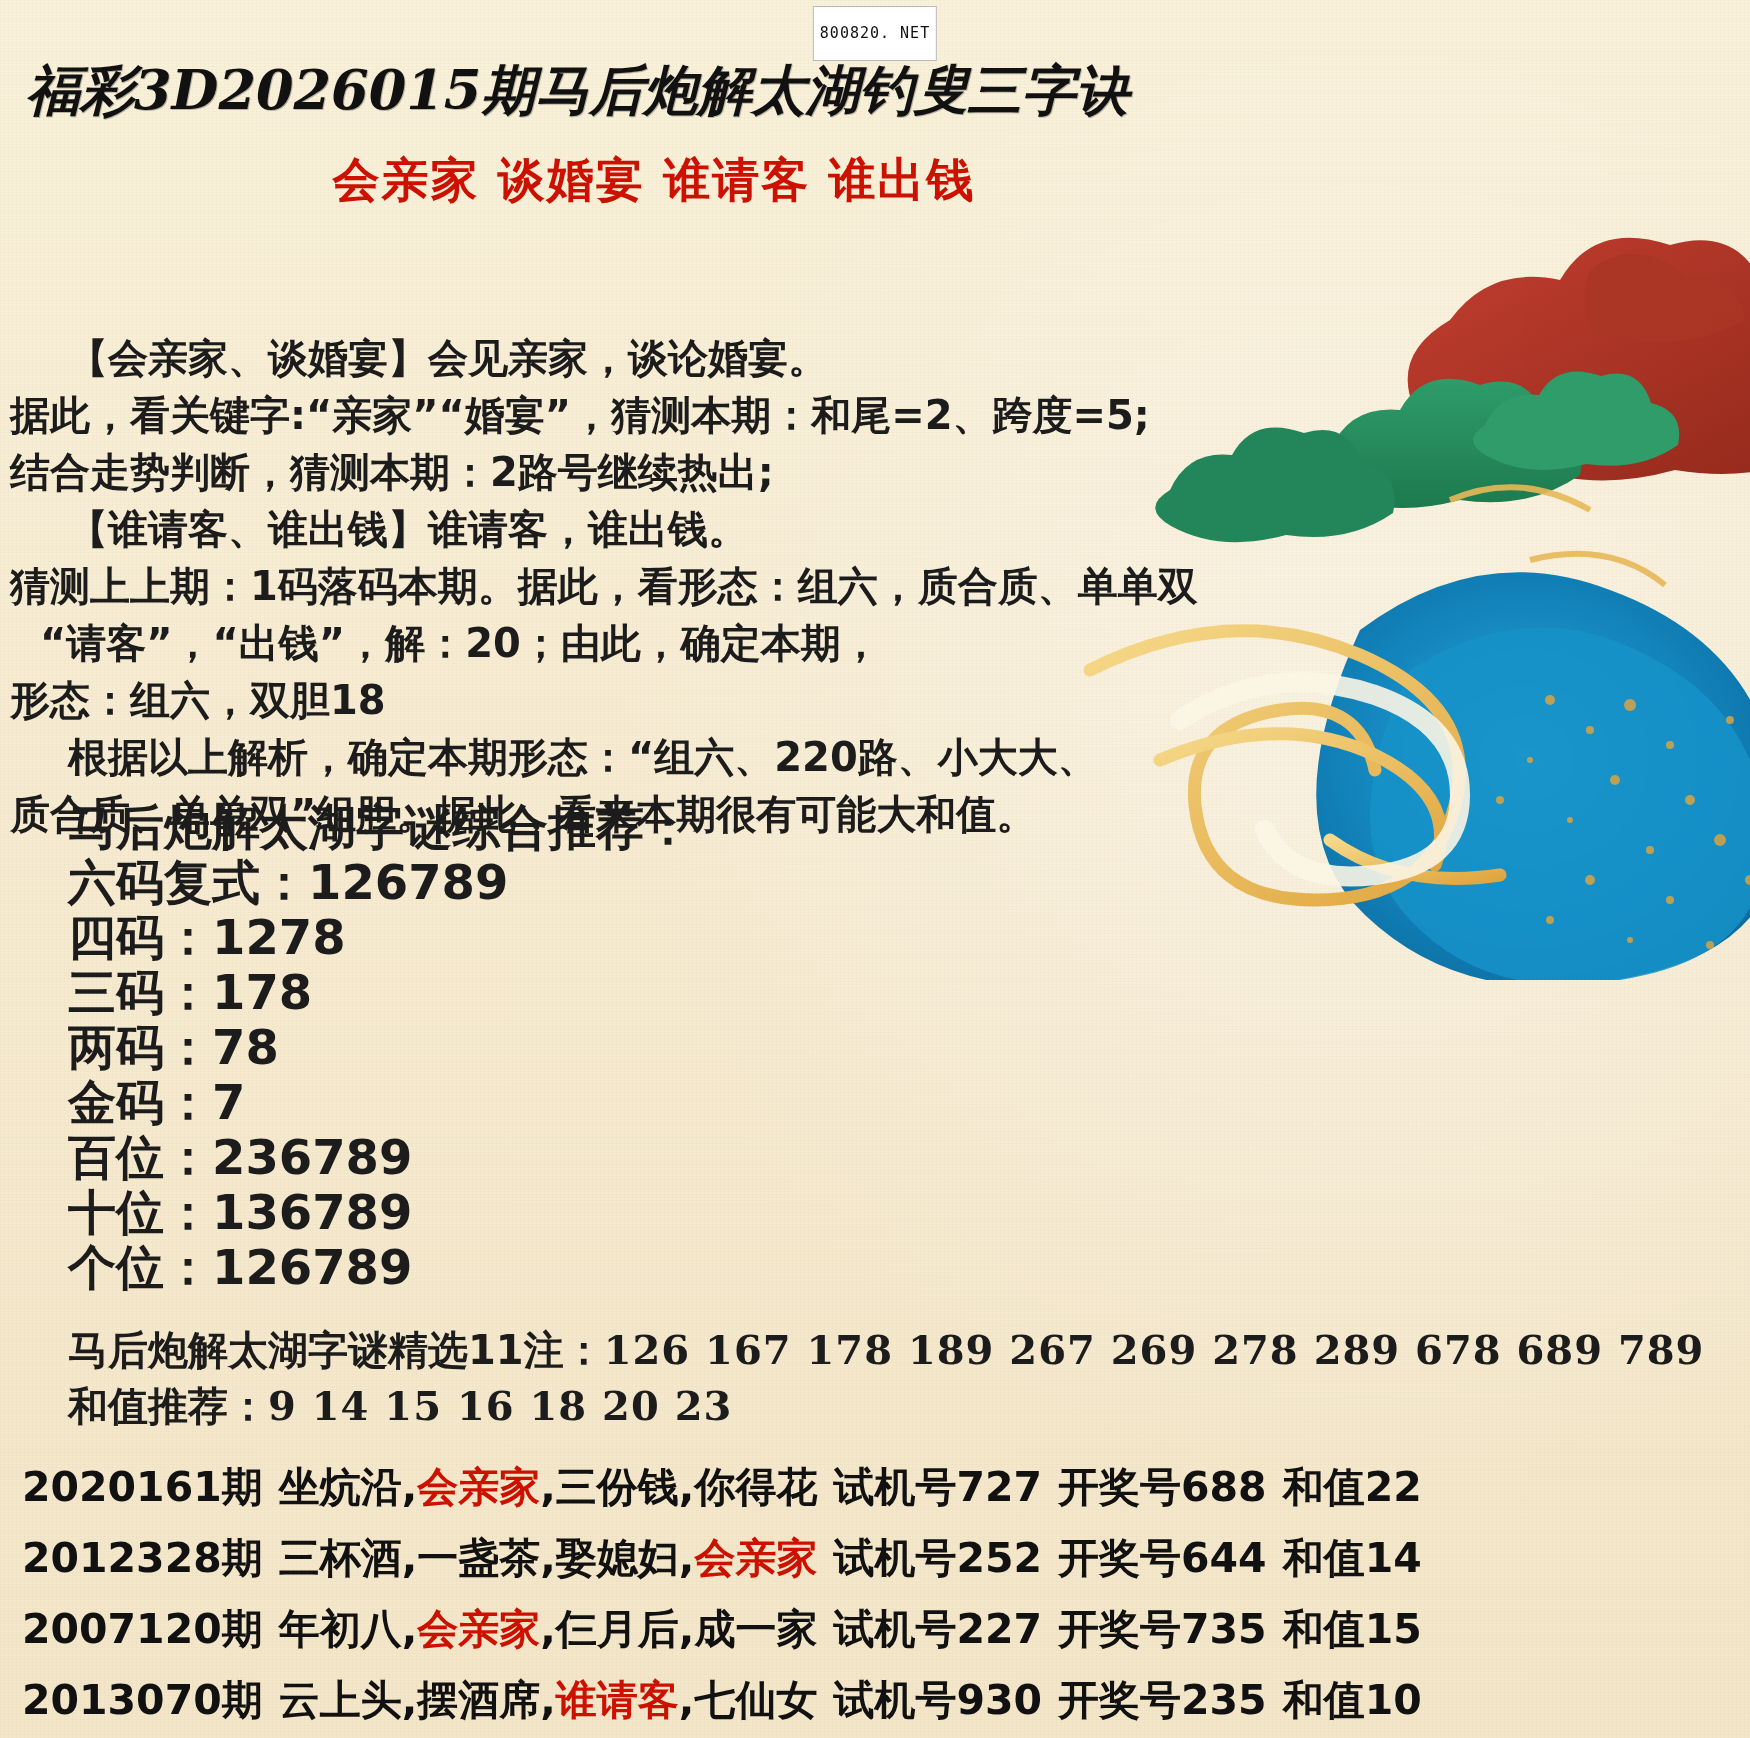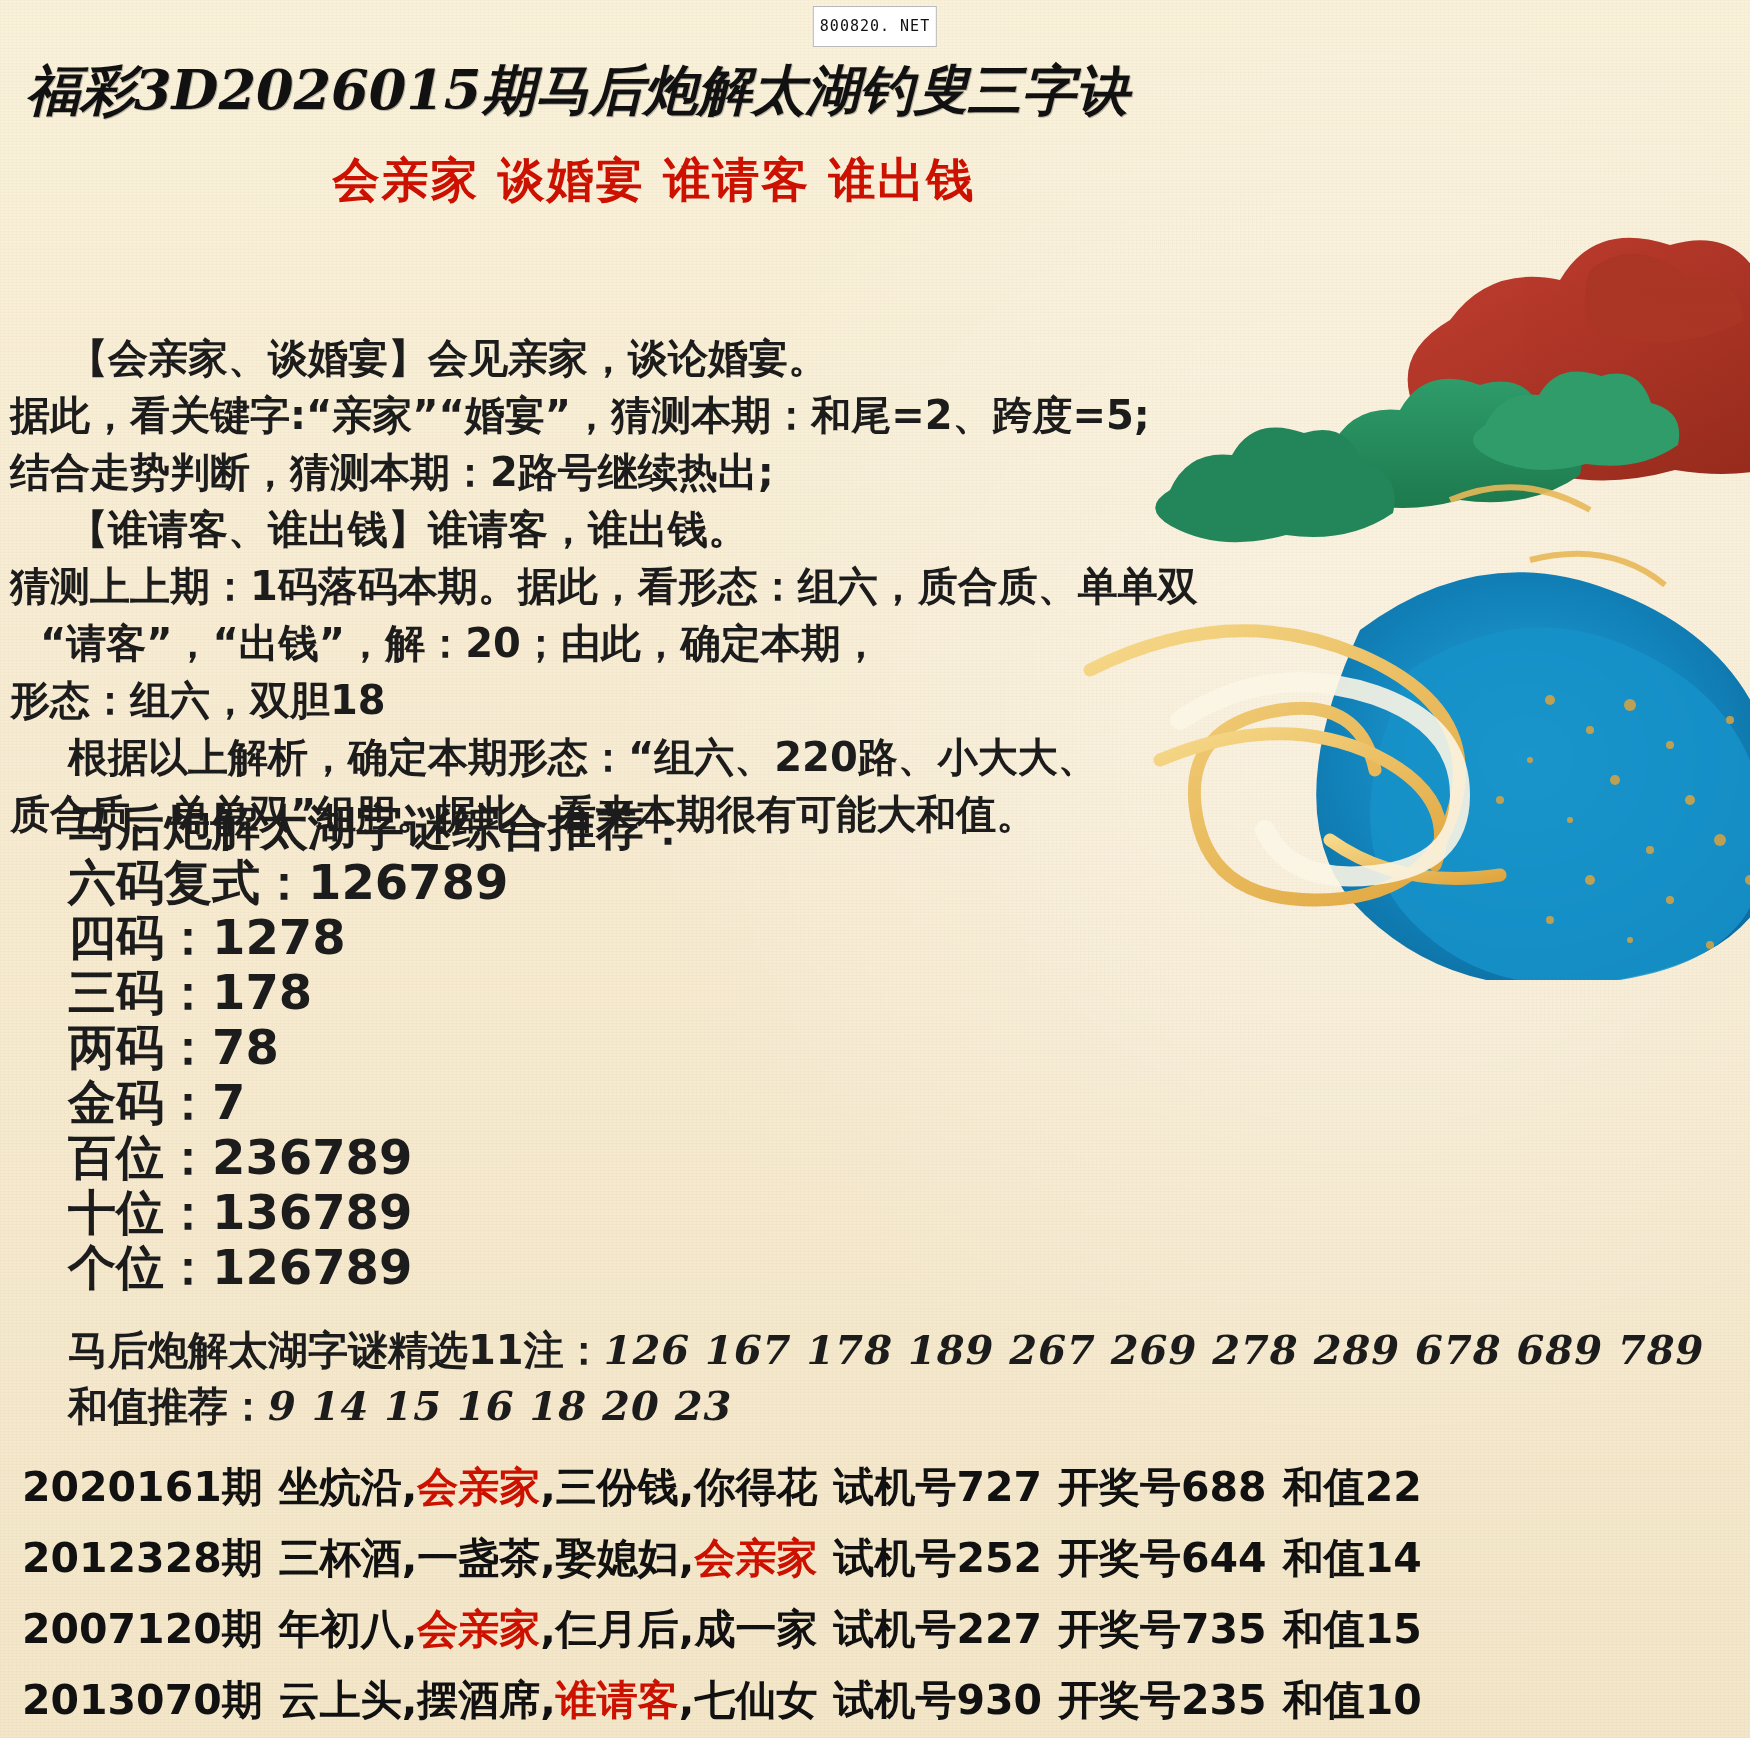--- a/index.html
+++ b/index.html
@@ -22,21 +22,21 @@
     background-image:
       repeating-linear-gradient(0deg, rgba(160,140,95,0.035) 0px, rgba(160,140,95,0.035) 1px, transparent 1px, transparent 3px),
       repeating-linear-gradient(90deg, rgba(160,140,95,0.03) 0px, rgba(160,140,95,0.03) 1px, transparent 1px, transparent 4px);
     pointer-events:none;
   }
   .watermark{
     position:absolute;top:6px;left:50%;transform:translateX(-50%);
     background:#ffffff;border:1px solid #b9b9b9;
     font-family:"DejaVu Sans Mono","Liberation Mono",monospace;
     font-size:15px;letter-spacing:1px;color:#111;
-    padding:10px 6px;line-height:1.25;
+    padding:17px 6px;line-height:1.25;
   }
   .title{
     position:absolute;top:46px;left:26px;width:1700px;
     font-family:"DejaVu Serif","Liberation Serif",serif;
     font-weight:bold;font-style:italic;
     font-size:54px;line-height:88px;color:#111;
     white-space:nowrap;
     text-shadow:1px 1px 0 rgba(0,0,0,0.25);
   }
   .subtitle{
@@ -65,21 +65,21 @@
     color:#1c1c1c;font-size:48px;line-height:55px;font-weight:bold;
   }
   .rec-list p{margin:0;white-space:nowrap;padding-left:58px;}
   .picks{
     position:absolute;top:1322px;left:10px;width:1730px;
     color:#1c1c1c;font-size:40px;line-height:56px;font-weight:bold;
   }
   .picks p{margin:0;white-space:nowrap;padding-left:58px;}
   .picks .nums{
     font-family:"DejaVu Serif","Liberation Serif",serif;
-    font-style:italic;font-weight:bold;letter-spacing:1px;
+    font-weight:bold;letter-spacing:1px;
   }
   .history{
     position:absolute;top:1448px;left:14px;width:1720px;
     color:#111;font-size:41px;line-height:63px;font-weight:bold;
   }
   .history p{margin:8px;white-space:nowrap;}
   .hl{color:#cc1100;}
   .sp{display:inline-block;width:16px;}
 </style>
 </head>

